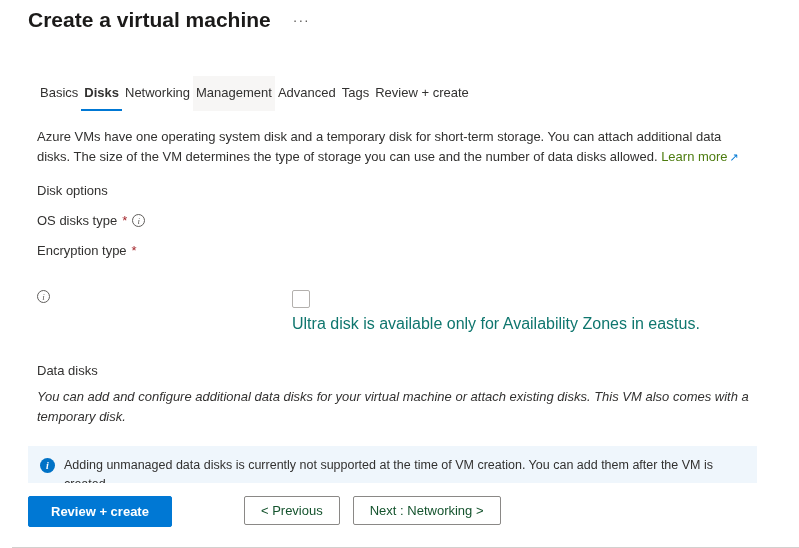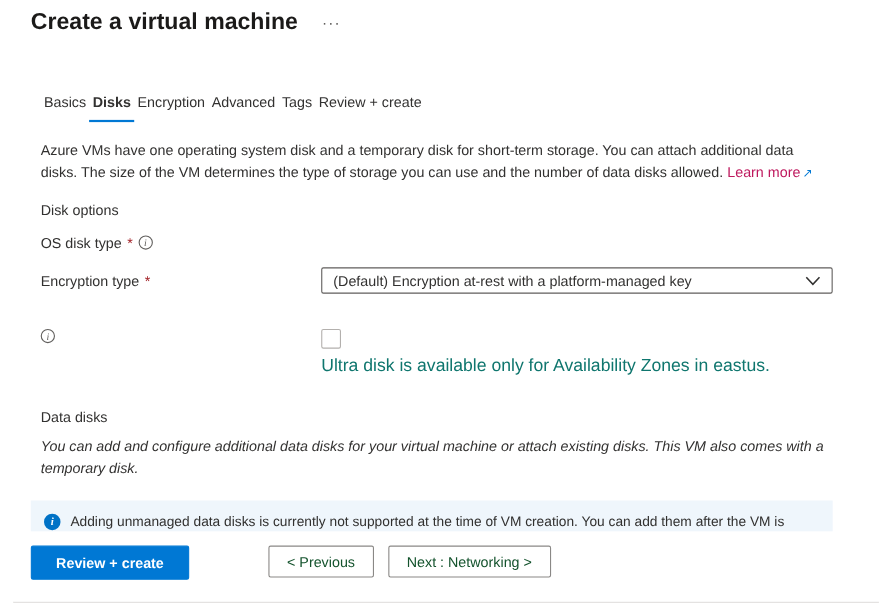--- a/index.html
+++ b/index.html
@@ -57,21 +57,21 @@
     border-bottom-color: #0078d4;
   }
   .tab.subtle-bg { background: #f7f6f5; }
   
   .intro {
     padding: 16px 54px 0 25px;
     font-size: 13px;
     line-height: 1.5;
   }
   .link {
-    color: #be185d;
+    color: #4d7c0f;
     text-decoration: none;
     cursor: pointer;
   }
   .ext-icon {
     color: #0078d4;
     font-size: 11px;
     margin-left: 2px;
   }
   
   .section-heading {
@@ -213,58 +213,49 @@
 <div class="page">
 
   <div class="header">
     <h1 class="page-title">Create a virtual machine</h1>
     <button class="more-btn">···</button>
   </div>
 
   <div class="tabs">
     <div class="tab">Basics</div>
     <div class="tab active">Disks</div>
-    <div class="tab">Encryption</div>
+    <div class="tab">Networking</div>
+    <div class="tab subtle-bg">Management</div>
     <div class="tab">Advanced</div>
     <div class="tab">Tags</div>
     <div class="tab">Review + create</div>
   </div>
 
   <p class="intro">
     <span>Azure VMs have one operating system disk and a temporary disk for short-term storage. You can attach additional data disks. The size of the VM determines the type of storage you can use and the number of data disks allowed.</span>
     <a class="link">Learn more</a><span class="ext-icon">↗</span>
   </p>
 
   <h2 class="section-heading">Disk options</h2>
 
   <div class="form">
 
     <div class="form-row">
       <div class="label-col">
-        <span>OS disk type</span>
+        <span>OS disks type</span>
         <span class="required">*</span>
         <span class="info-icon">i</span>
       </div>
     </div>
 
     <div class="form-row">
       <div class="label-col">
         <span>Encryption type</span>
         <span class="required">*</span>
       </div>
-      <div class="control-col">
-        <div class="select">
-          <span>(Default) Encryption at-rest with a platform-managed key</span>
-          <span class="chevron">
-            <svg width="14" height="9" viewBox="0 0 14 9">
-                <polyline points="1,1 7,7.5 13,1" fill="none" stroke="#323130" stroke-width="1.4"></polyline>
-              </svg>
-          </span>
-        </div>
-      </div>
     </div>
 
     <div class="form-row top-align">
       <div class="label-col">
         <span class="info-icon">i</span>
       </div>
       <div class="control-col">
         <div class="checkbox"></div>
         <div class="helper-text">Ultra disk is available only for Availability Zones in eastus.</div>
       </div>

